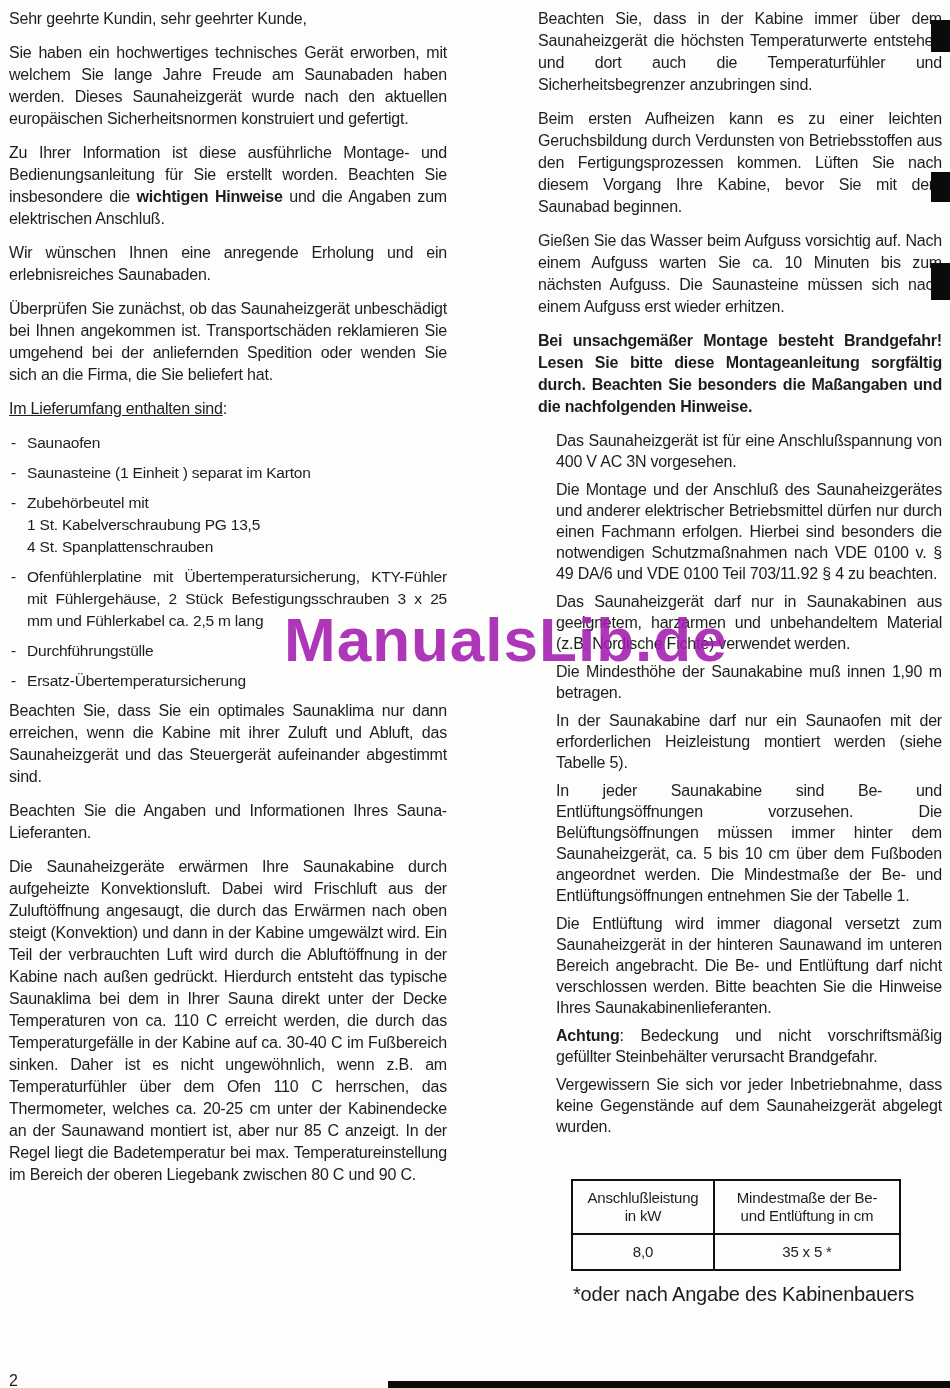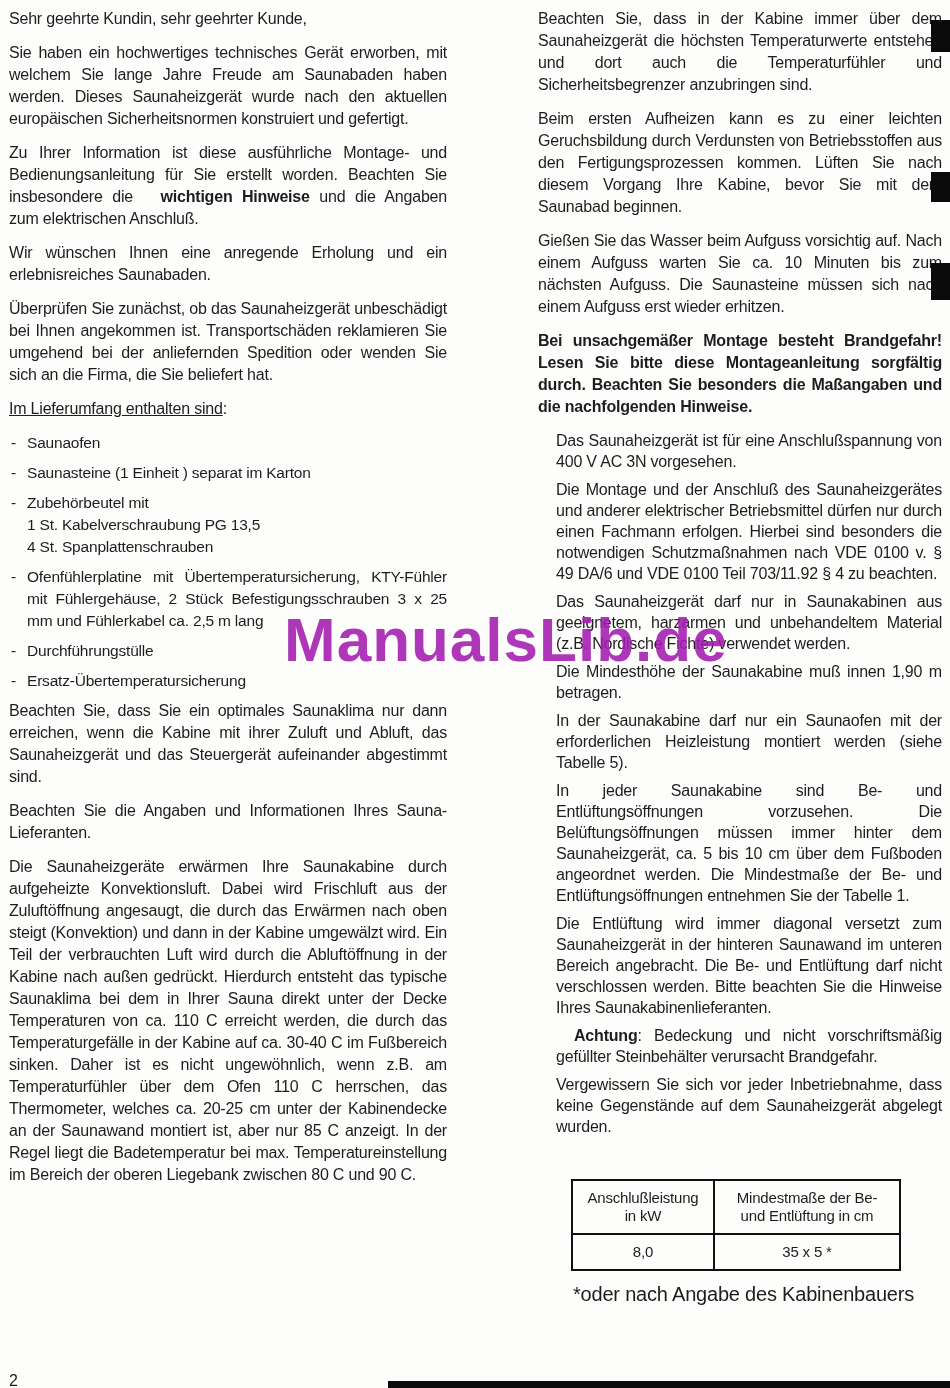--- a/index.html
+++ b/index.html
@@ -20,21 +20,21 @@
     margin: 0 0 12px 0;
     font-size: 16px;
     line-height: 22px;
     letter-spacing: -0.2px;
     text-align: justify;
   }
   .gap-32 { margin-top: 32px; }
   .gap-52 { margin-top: 52px; }
   .gap-85 { margin-top: 85px; }
 
-  .bold { font-weight: bold; margin-left: 18px; }
+  .bold { font-weight: bold; }
   .underline { text-decoration: underline; }
 
   .list { margin: 6px 0 0 0; }
   .li {
     position: relative;
     padding-left: 18px;
     margin-bottom: 8px;
     font-size: 15.5px;
     line-height: 22px;
     letter-spacing: -0.2px;

